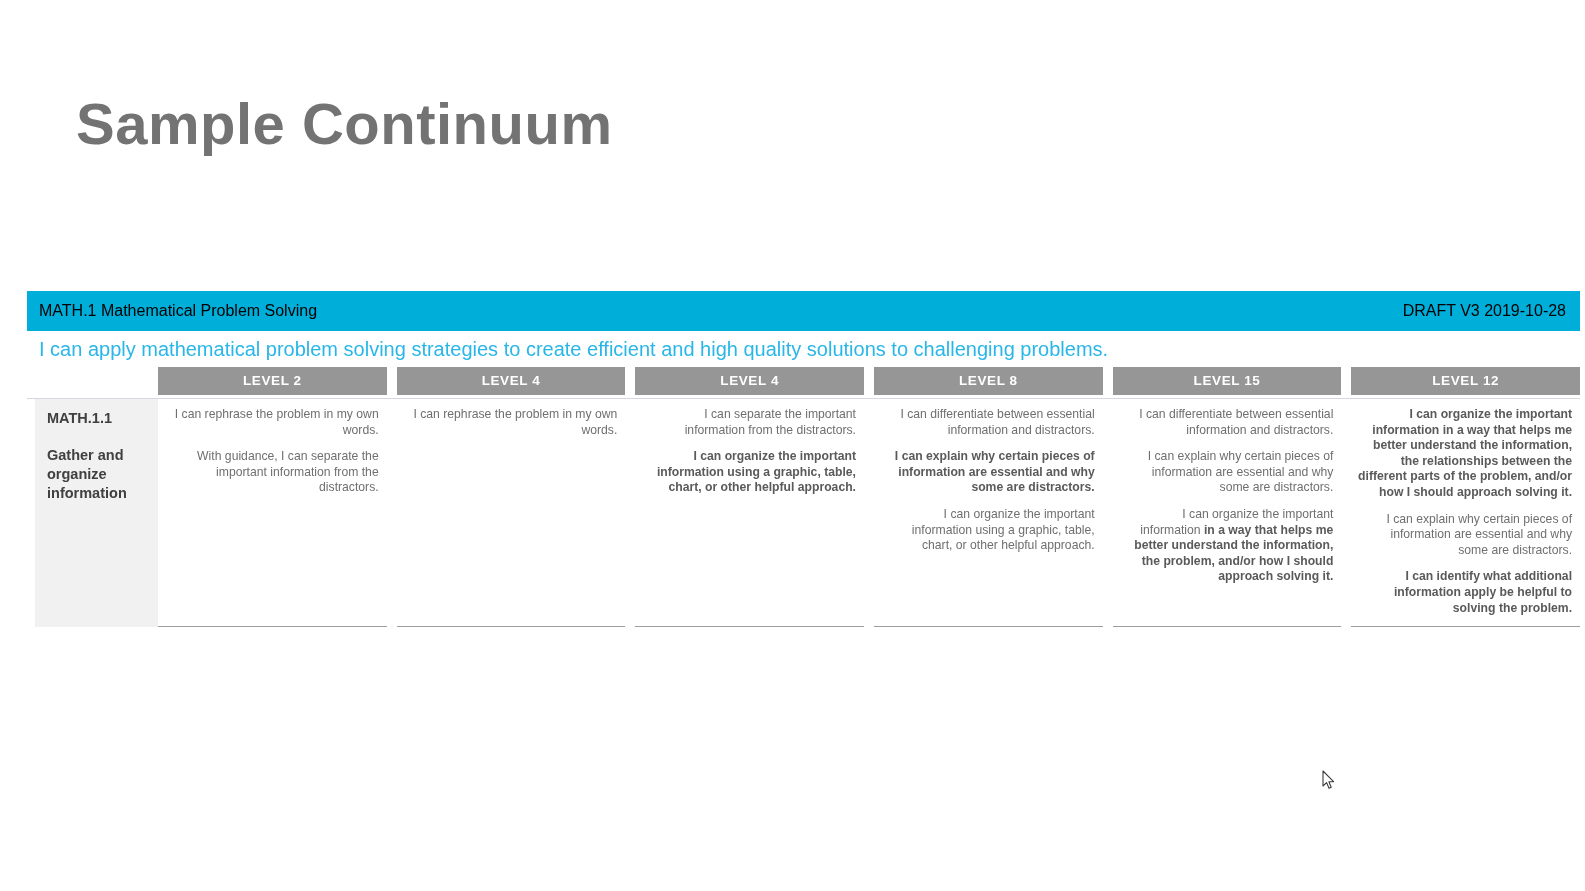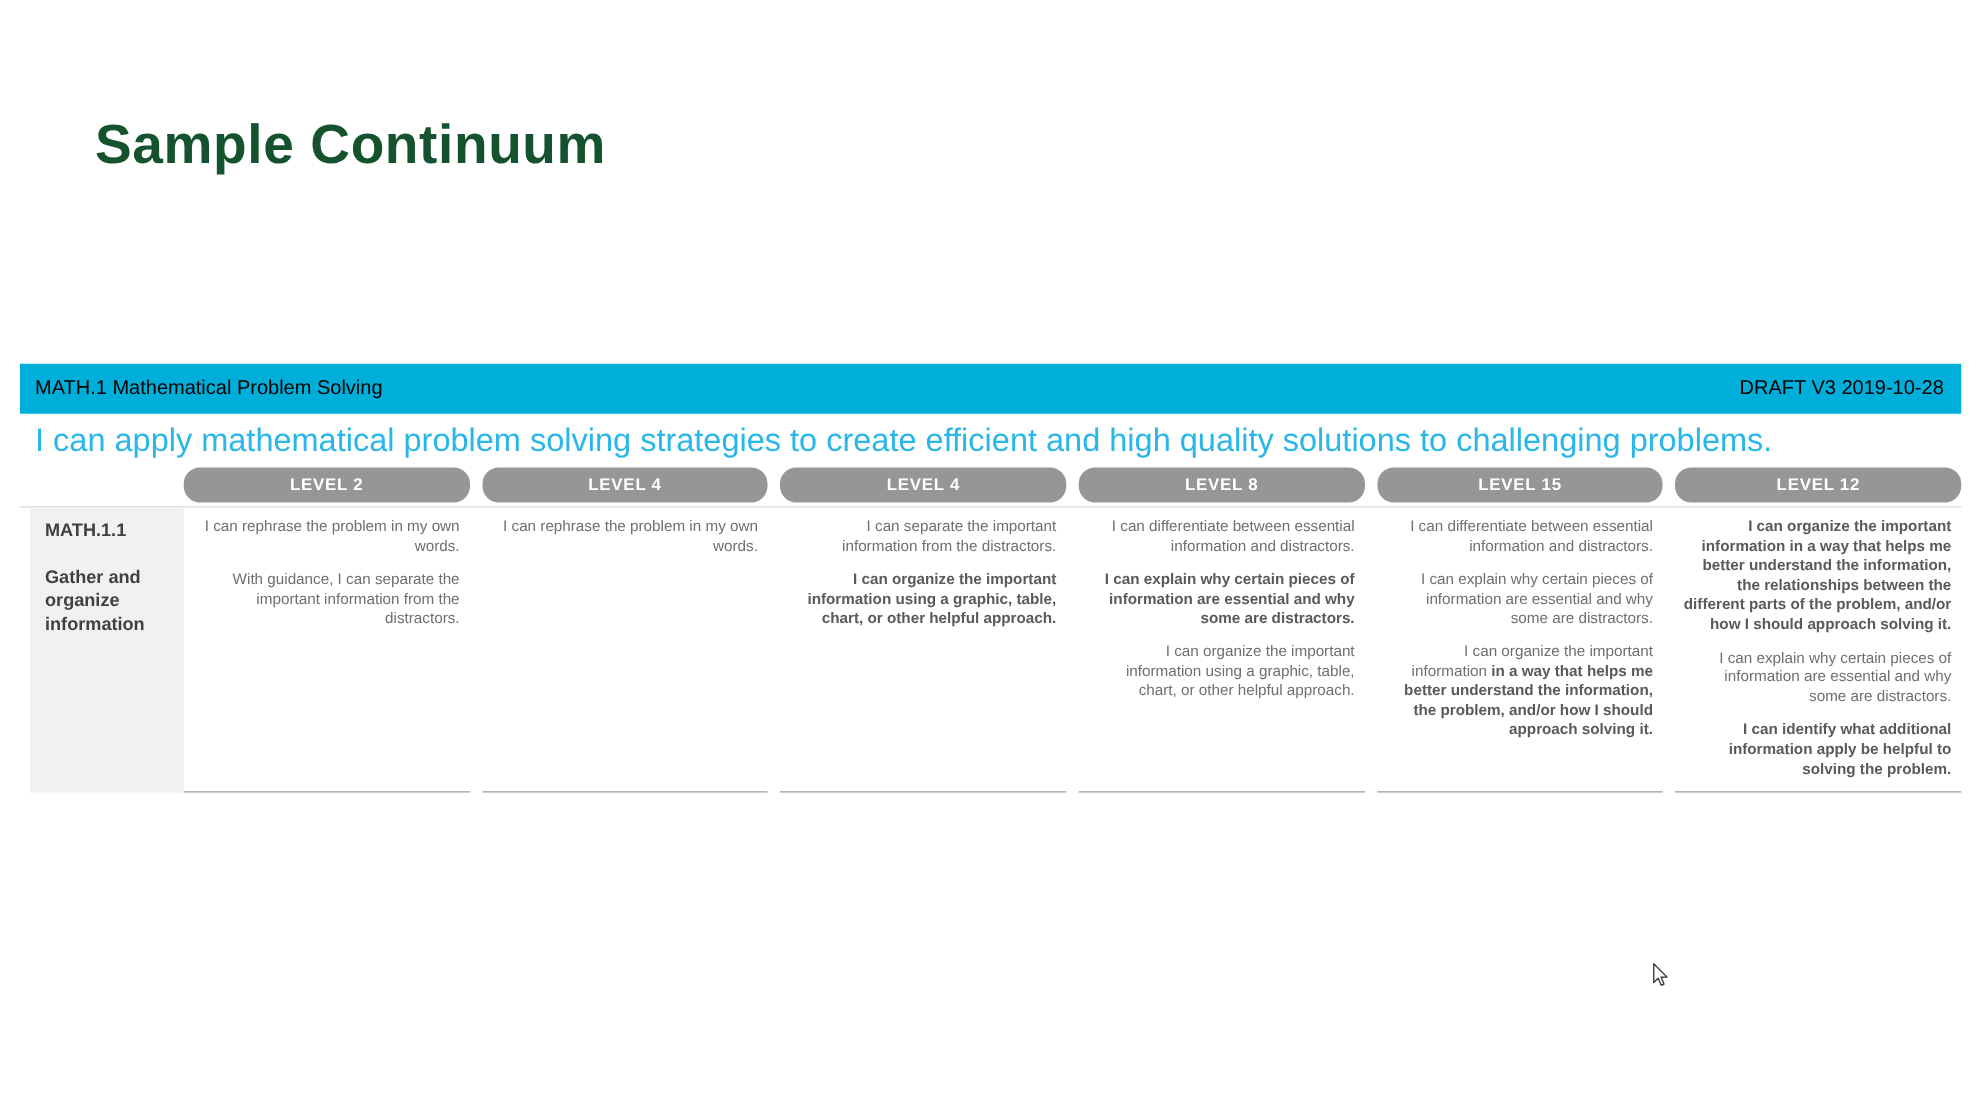--- a/index.html
+++ b/index.html
@@ -13,52 +13,52 @@
     position: relative;
     font-family: "Liberation Sans", sans-serif;
     overflow: hidden;
   }
 
   
   #slide-title {
     position: absolute;
     left: 76px;
     top: 92px;
-    font-size: 44px;
-    font-weight: bold;
-    color: #14532d;
+    font-size: 58px;
+    font-weight: bold;
+    color: #737373;
     letter-spacing: 0.5px;
     line-height: 1.1;
     white-space: nowrap;
     text-align: right;
   }
 
   
   #continuum {
     position: absolute;
-    left: 16px;
+    left: 27px;
     top: 291px;
     width: 1553px;
   }
 
   
   #standard-bar {
     background: #00aeda;
     height: 40px;
     display: flex;
     align-items: center;
     justify-content: space-between;
     padding: 0 14px 0 12px;
     box-sizing: border-box;
   }
 
   
   #standard-description {
     color: #29b6e8;
-    font-size: 26px;
+    font-size: 20px;
     padding: 7px 0 6px 12px;
     line-height: 1.15;
     white-space: nowrap;
   }
 
   
   .grid-row {
     display: flex;
     align-items: stretch;
   }
@@ -73,21 +73,20 @@
   }
   .level-head {
     flex: 1 1 0;
     background: #969696;
     color: #ffffff;
     font-size: 13.5px;
     font-weight: bold;
     letter-spacing: 0.6px;
     text-align: center;
     padding: 6px 0 7px 0;
-    border-radius: 13px;
   }
 
   
   #row-top-divider {
     height: 1px;
     background: #d7d7dd;
     margin-top: 3px;
     width: 100%;
   }
 

